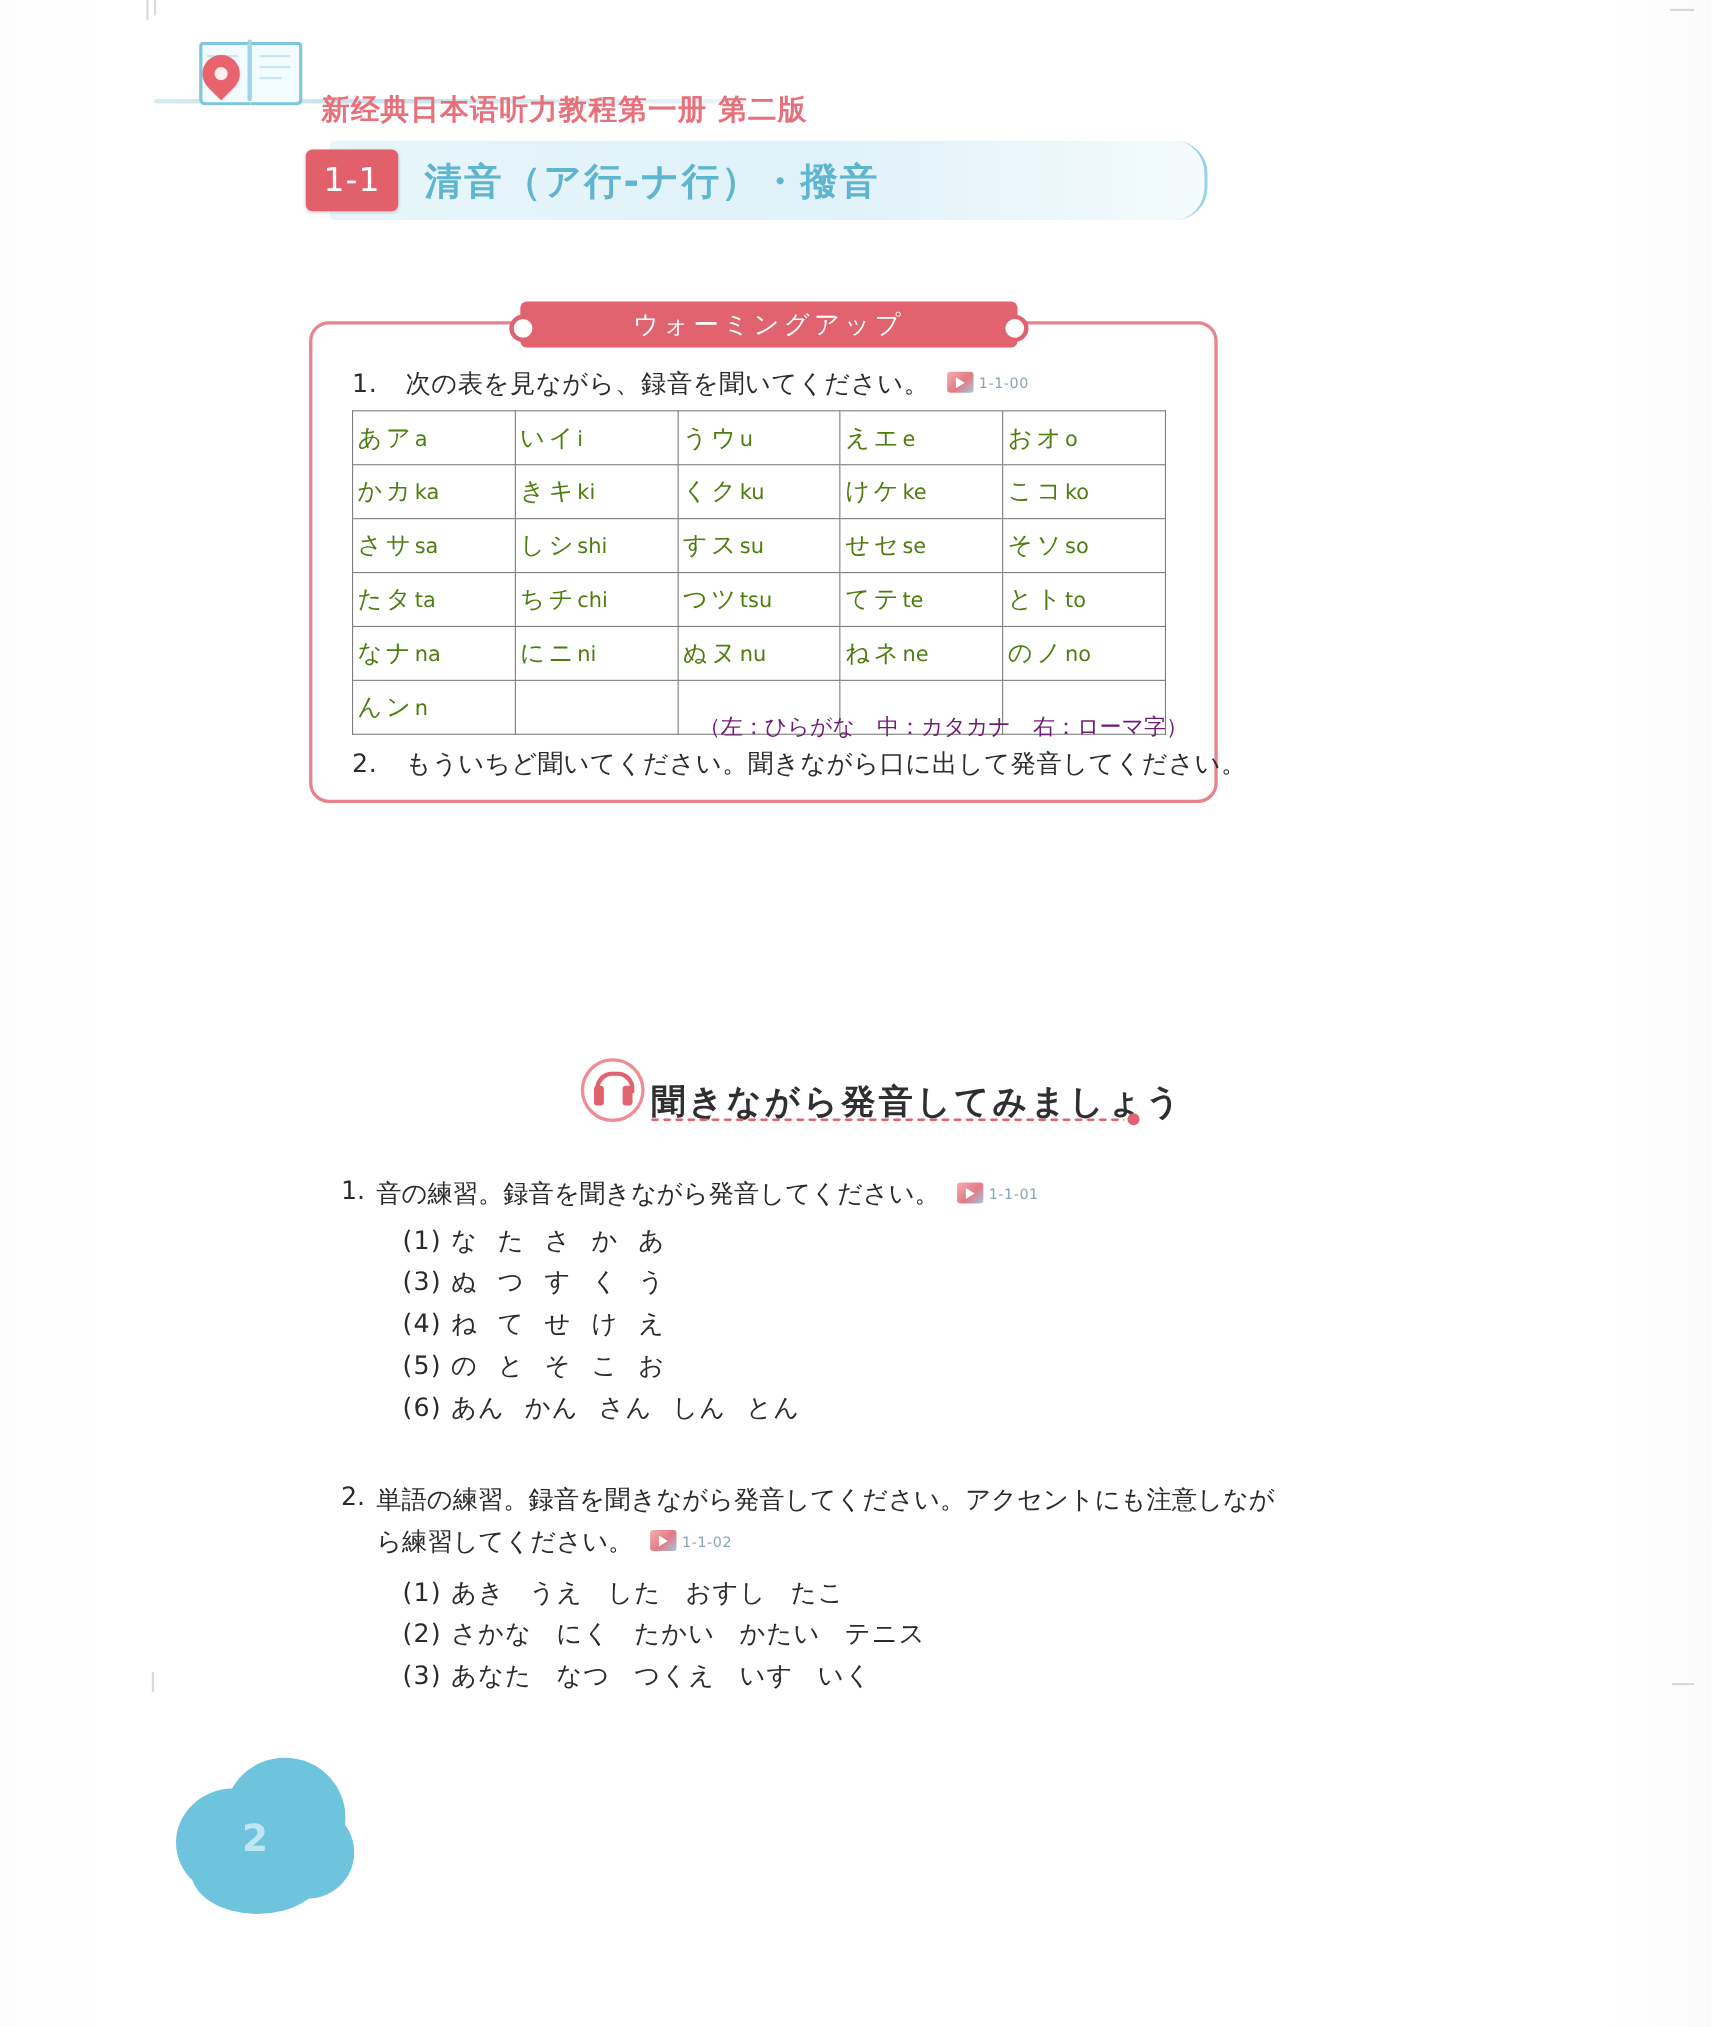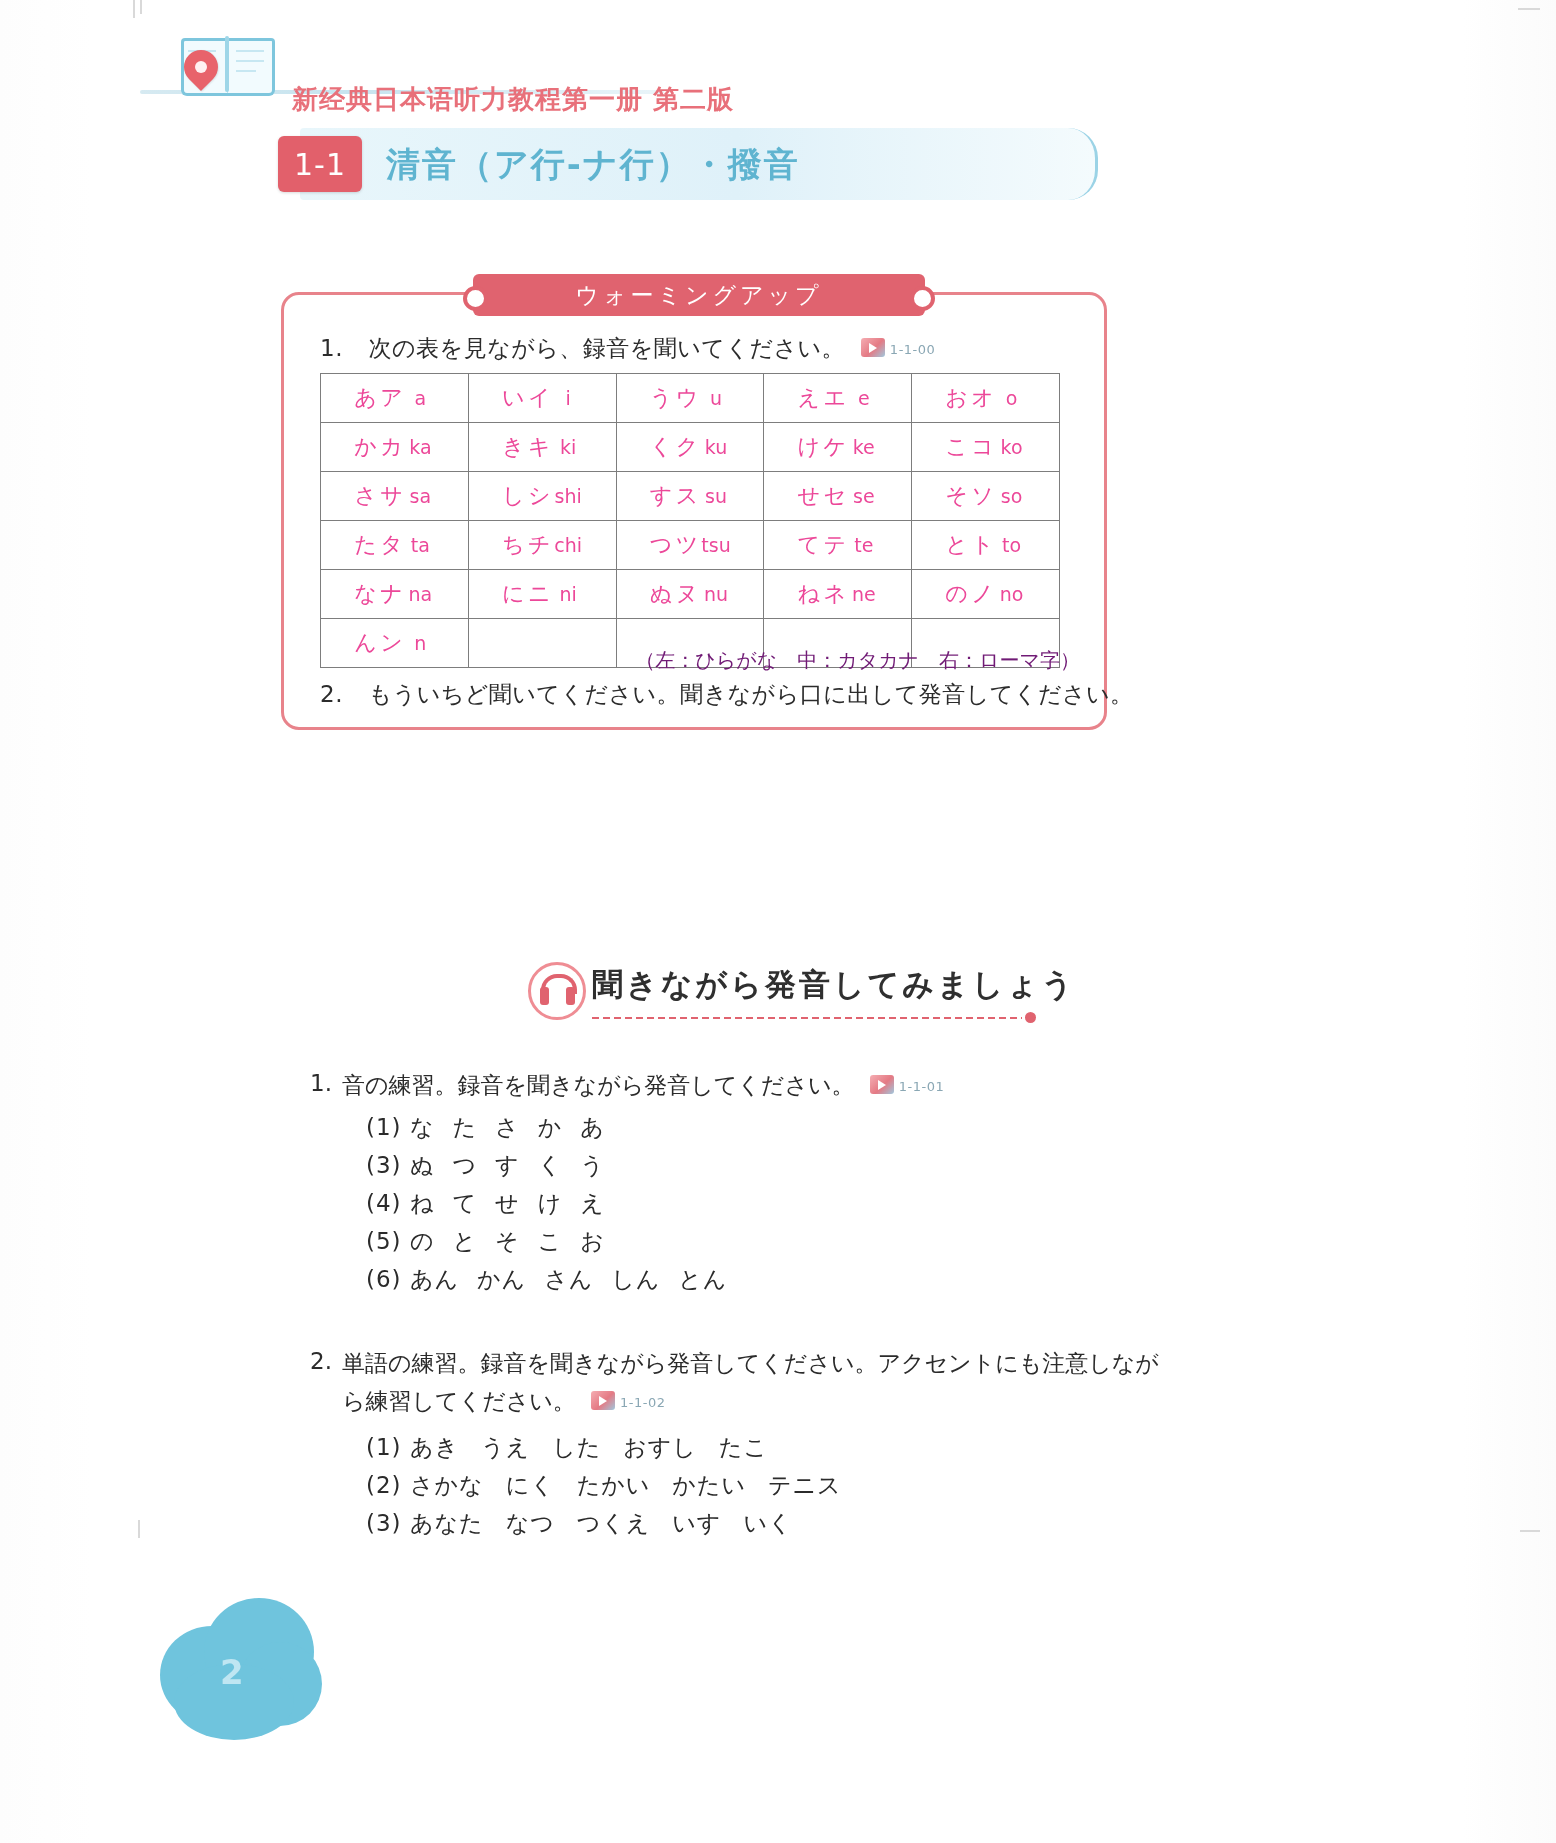--- a/index.html
+++ b/index.html
@@ -127,23 +127,22 @@
 
   
   .kana-table {
     position:absolute; left:36px; top:78px; width:740px;
     border-collapse:collapse;
     table-layout:fixed;
   }
   .kana-table td {
     border:1px solid #7d7d7d;
     height:48px;
-    text-align:center;
     font-size:22px;
-    color:#ec4899;
+    color:#4d7c0f;
     padding:0 4px;
     letter-spacing:0;
   }
   .kana-table td .kc { display:inline-block; min-width:26px; }
   .kana-table td .rc { display:inline-block; min-width:32px; font-size:19px; }
   .table-note {
     position:absolute; right:24px; top:352px;
     font-size:20px; color:#701a75; white-space:nowrap;
   }
   .q2 { left:36px; top:384px; }
@@ -159,21 +158,21 @@
     border:4px solid #e0636f; border-bottom:none;
     border-radius:16px 16px 0 0;
   }
   .hp-ear {
     position:absolute; top:22px; width:9px; height:18px;
     background:#e0636f; border-radius:3px;
   }
   .hp-ear.l { left:9px; }
   .hp-ear.r { left:35px; }
   .practice-title {
-    position:absolute; left:72px; top:4px;
+    position:absolute; left:72px; top:21px;
     font-size:31px; font-weight:bold; color:#2f2f2f; letter-spacing:3px;
     white-space:nowrap;
   }
   .dotline {
     position:absolute; left:70px; top:56px; width:432px; height:4px;
     background-image:radial-gradient(#e0636f 48%, transparent 52%);
     background-size:11px 4px; background-repeat:repeat-x;
   }
   .dotline::after {
     content:""; position:absolute; right:-14px; top:-4px;

